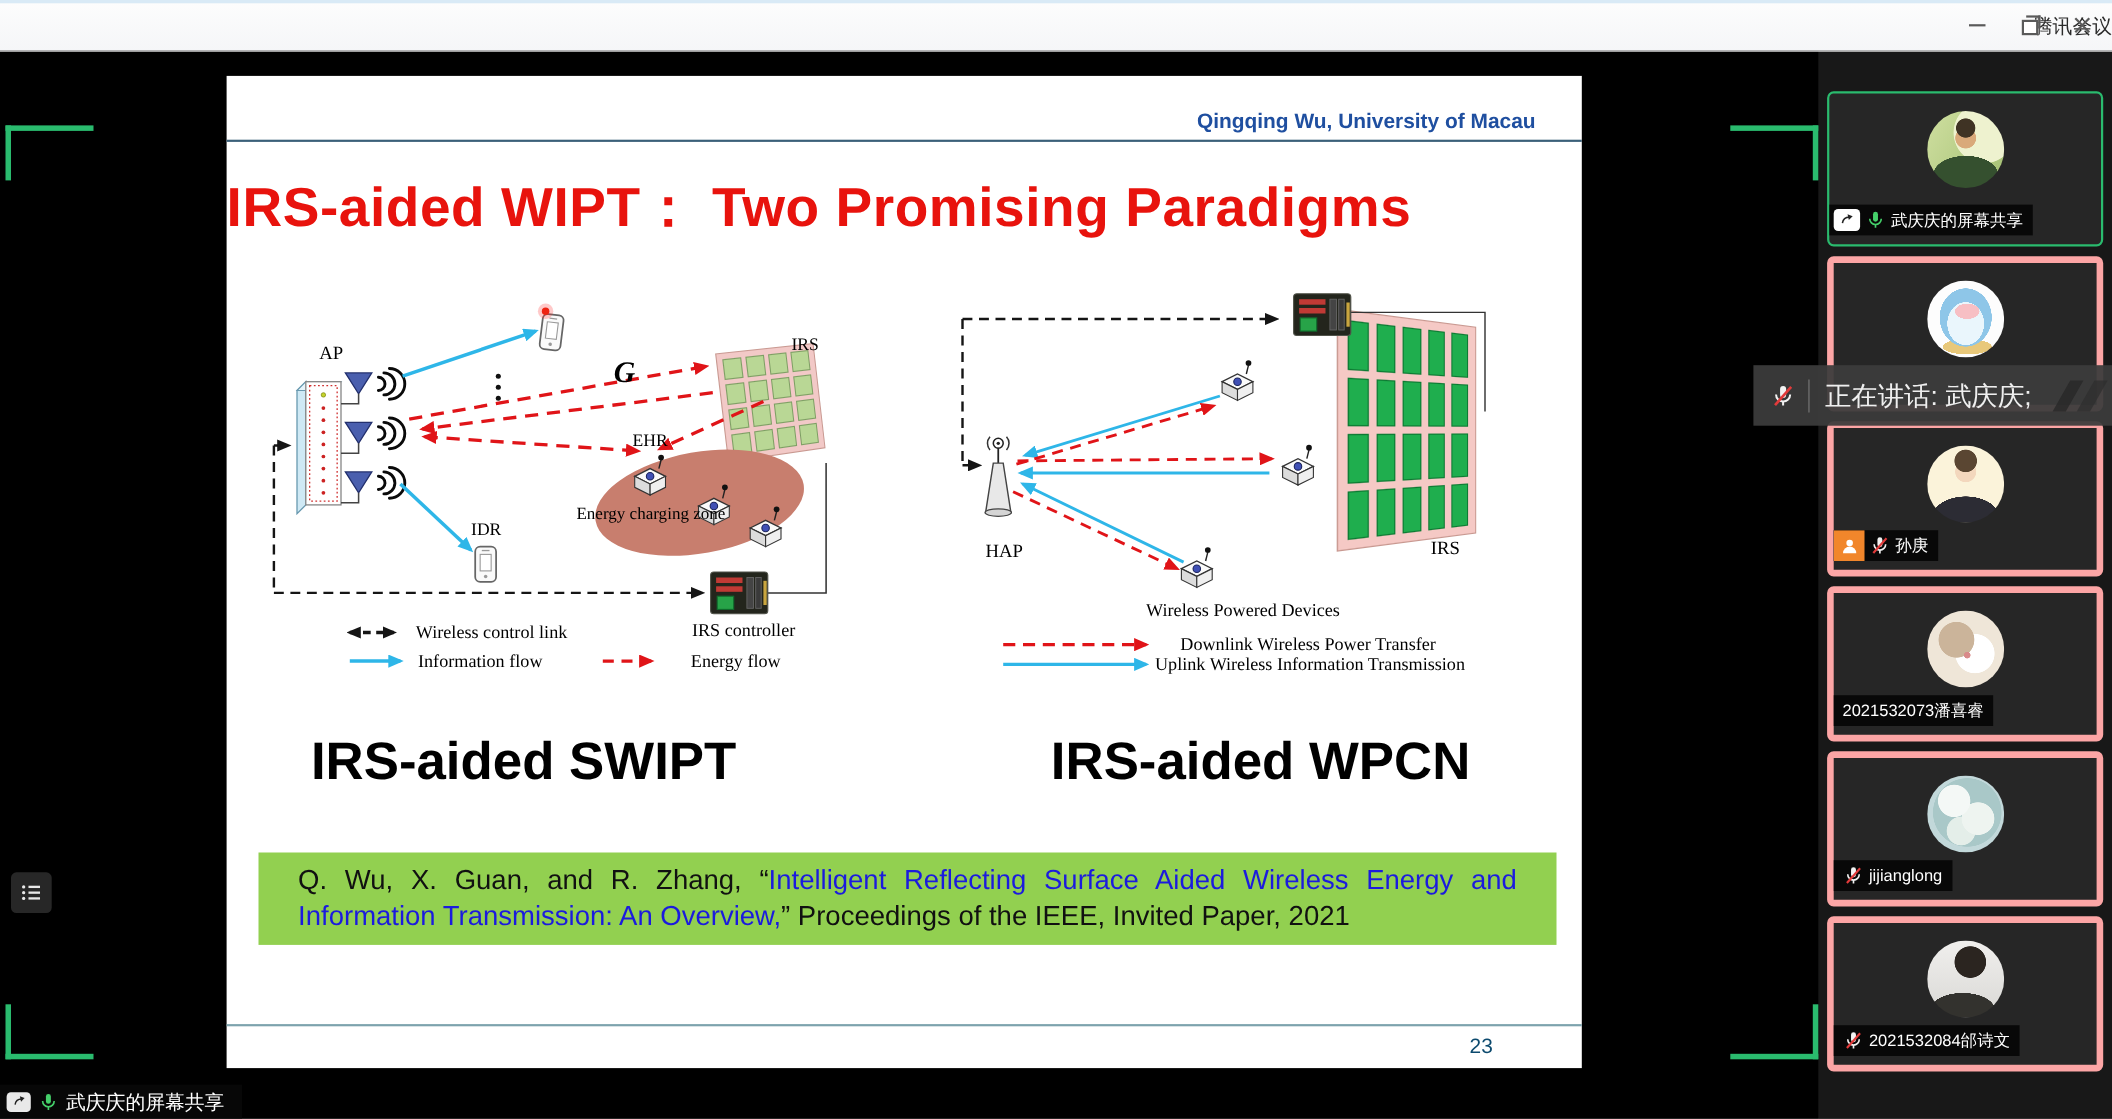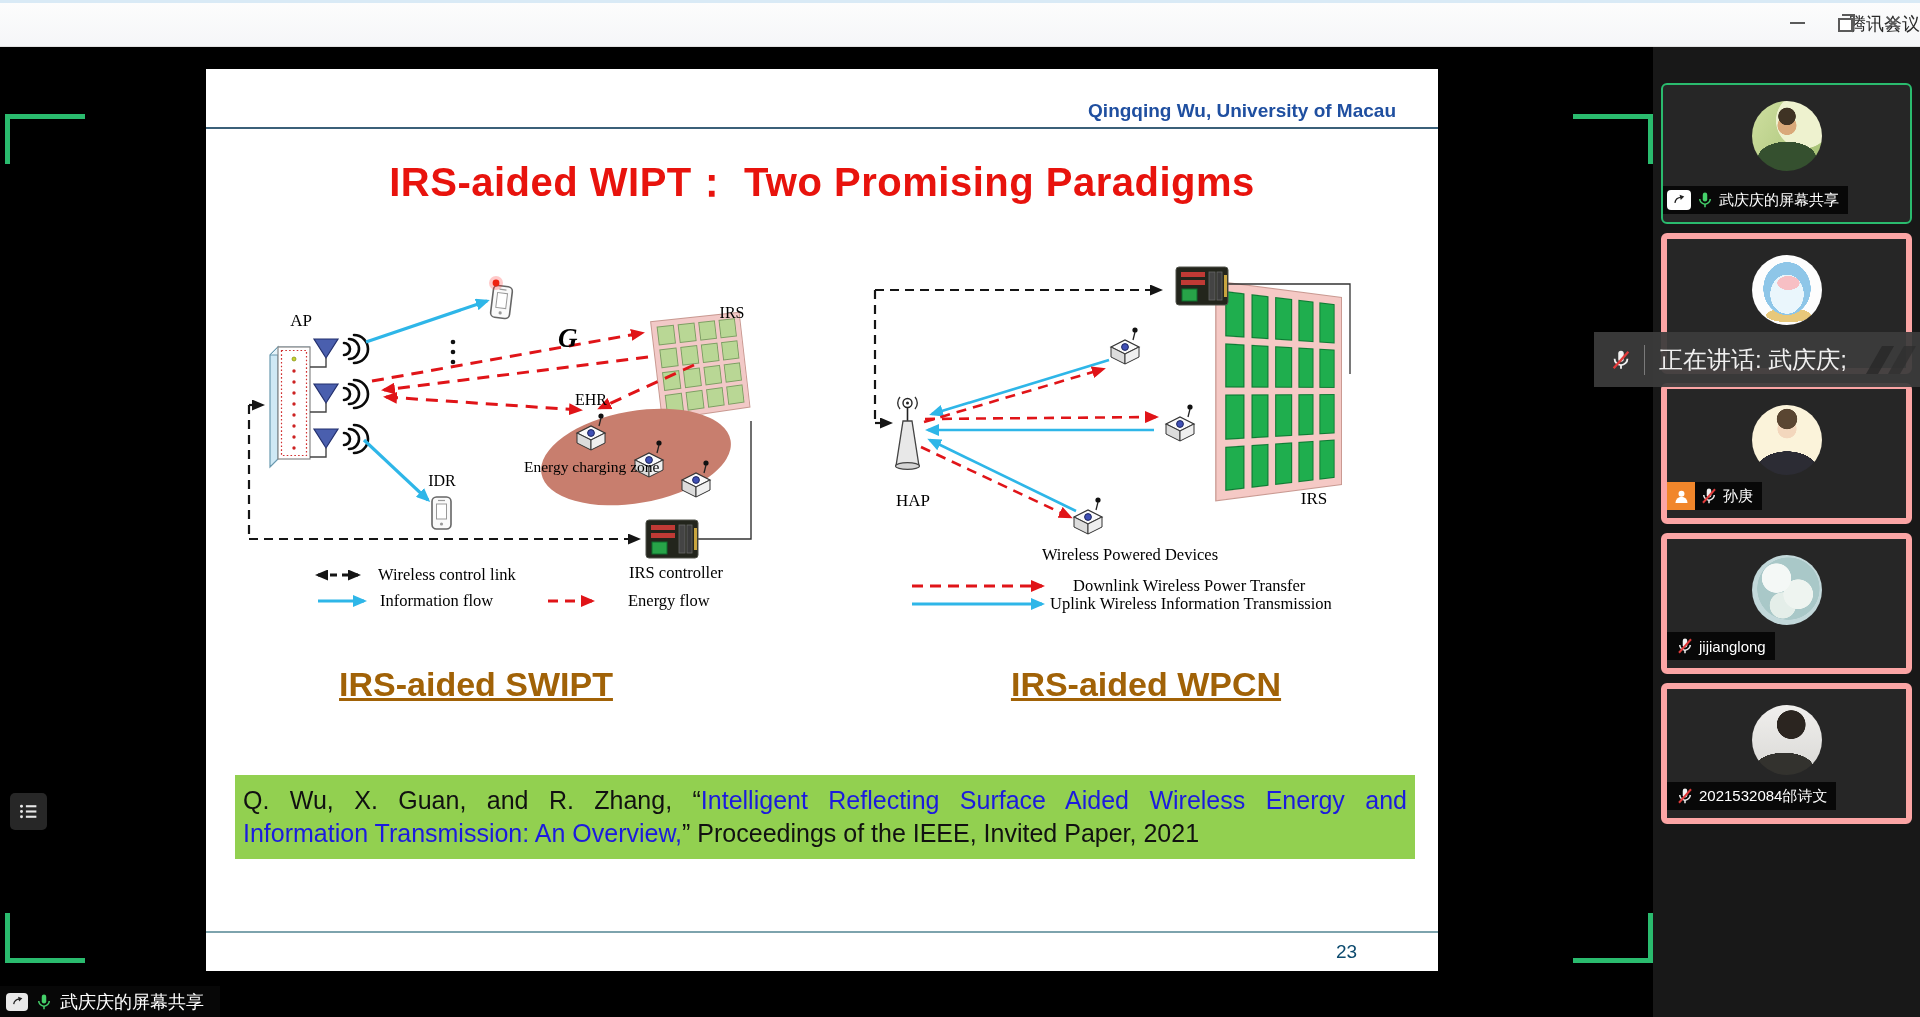--- a/index.html
+++ b/index.html
@@ -28,26 +28,26 @@
   .cnr{position:absolute;z-index:8;width:75px;height:45px;border:0 solid #2abb6e;}
   .cnr.tl{left:5px;top:68px;border-top-width:5px;border-left-width:5px;}
   .cnr.tr{left:1573px;top:68px;border-top-width:5px;border-right-width:5px;}
   .cnr.bl{left:5px;top:867px;border-bottom-width:5px;border-left-width:5px;}
   .cnr.br{left:1573px;top:867px;border-bottom-width:5px;border-right-width:5px;}
 
   
   .slide{position:absolute;left:206px;top:69px;width:1232px;height:902px;background:#fff;z-index:2;}
   .sauthor{position:absolute;right:42px;top:31px;font-size:19px;font-weight:bold;color:#1f4fa0;}
   .srule{position:absolute;left:0;top:58px;width:100%;height:2px;background:#3b6079;}
-  .stitle{position:absolute;left:0;top:86px;width:100%;text-align:center;
-          font-size:40px;font-weight:bold;color:#e8130d;letter-spacing:.5px;}
-  .caption{position:absolute;top:596px;font-size:34px;font-weight:bold;color:#a16207;text-align:center;text-decoration:underline;}
+  .stitle{position:absolute;left:0;top:86px;width:100%;text-align:left;
+          font-size:50px;font-weight:bold;color:#e8130d;letter-spacing:.5px;}
+  .caption{position:absolute;top:596px;font-size:48px;font-weight:bold;color:#000000;text-align:center;}
   .cap-swipt{left:60px;width:420px;} .cap-wpcn{left:730px;width:420px;}
   .citation{position:absolute;left:29px;top:706px;width:1180px;box-sizing:border-box;
-    background:#92d050;padding:9px 8px;font-size:25px;line-height:33px;color:#111;
+    background:#92d050;padding:9px 36px;font-size:25px;line-height:33px;color:#111;
     font-family:"Liberation Sans","DejaVu Sans",sans-serif;}
   .citation .l1{text-align:justify;text-align-last:justify;}
   .citation .blue{color:#1b1bde;}
   .footline{position:absolute;left:0;top:862px;width:100%;height:2px;background:#7da3ad;}
   .fvenue{position:absolute;left:0;top:872px;width:100%;text-align:center;font-size:19px;color:#9a9a9a;}
   .fpage{position:absolute;left:1130px;top:872px;font-size:19px;color:#0c4a6e;}
 
   
   .panel{position:absolute;display:grid;box-sizing:border-box;z-index:1;}
   .panel-left{left:450px;top:252px;width:96px;height:100px;padding:5px;gap:4px;
@@ -443,20 +443,26 @@
             </svg>
         </span>
         <svg class="mic muted" viewBox="0 0 24 24">
             <use href="#micg"></use>
             <line x1="4" y1="21" x2="20" y2="3" stroke="#e23b3b" stroke-width="2.6"></line>
           </svg>
         <span>孙庚</span>
       </div>
     </div>
 
+    <div class="tile">
+      <div class="avatar av4"></div>
+      <div class="tlabel noicon">
+        <span>2021532073潘喜睿</span>
+      </div>
+    </div>
 
     <div class="tile">
       <div class="avatar av5"></div>
       <div class="tlabel">
         <svg class="mic muted" viewBox="0 0 24 24" style="margin-left:5px">
             <use href="#micg"></use>
             <line x1="4" y1="21" x2="20" y2="3" stroke="#e23b3b" stroke-width="2.6"></line>
           </svg>
         <span>jijianglong</span>
       </div>

